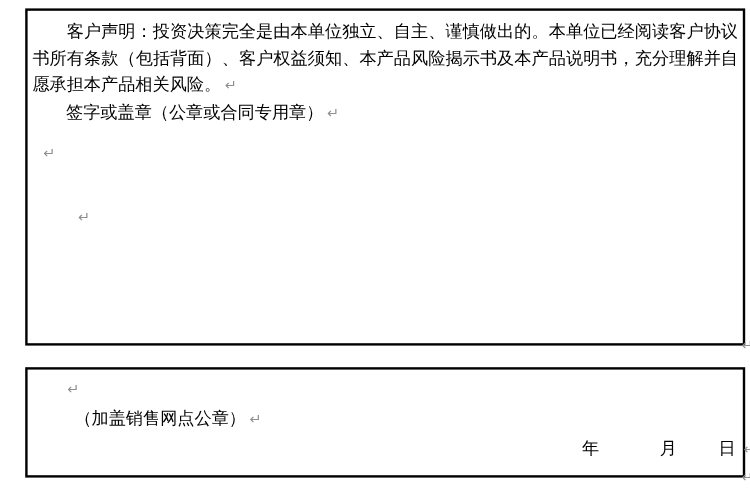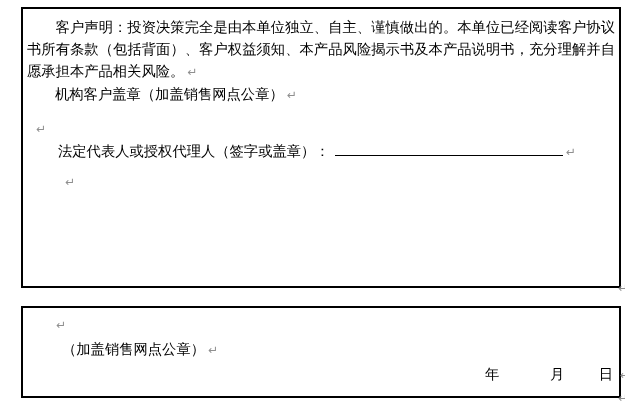--- a/index.html
+++ b/index.html
@@ -80,25 +80,24 @@
 </style>
 </head>
 <body>
 
 <div class="page">
 
   <div class="formbox box1">
 
     <p class="para"><span>客户声明：投资决策完全是由本单位独立、自主、谨慎做出的。本单位已经阅读客户协议书所有条款（包括背面）、客户权益须知、本产品风险揭示书及本产品说明书，充分理解并自愿承担本产品相关风险。</span><span class="pilcrow">↵</span></p>
 
-    <div class="abs b1-seal"><span>机构客户盖章（加盖销售网点公章）</span><span class="pilcrow">↵</span></div>
+    <div class="abs b1-seal"><span>签字或盖章（公章或合同专用章）</span><span class="pilcrow">↵</span></div>
 
     <div class="abs b1-pm1"><span class="pilcrow">↵</span></div>
 
-    <div class="abs b1-sig"><span>法定代表人或授权代理人（签字或盖章）：</span><span class="underline"></span><span class="pilcrow">↵</span></div>
 
     <div class="abs b1-pm2"><span class="pilcrow">↵</span></div>
 
   </div>
 
   <div class="table-mark mark1">↵</div>
 
   <div class="formbox box2">
 
     <div class="abs b2-pm1"><span class="pilcrow">↵</span></div>

